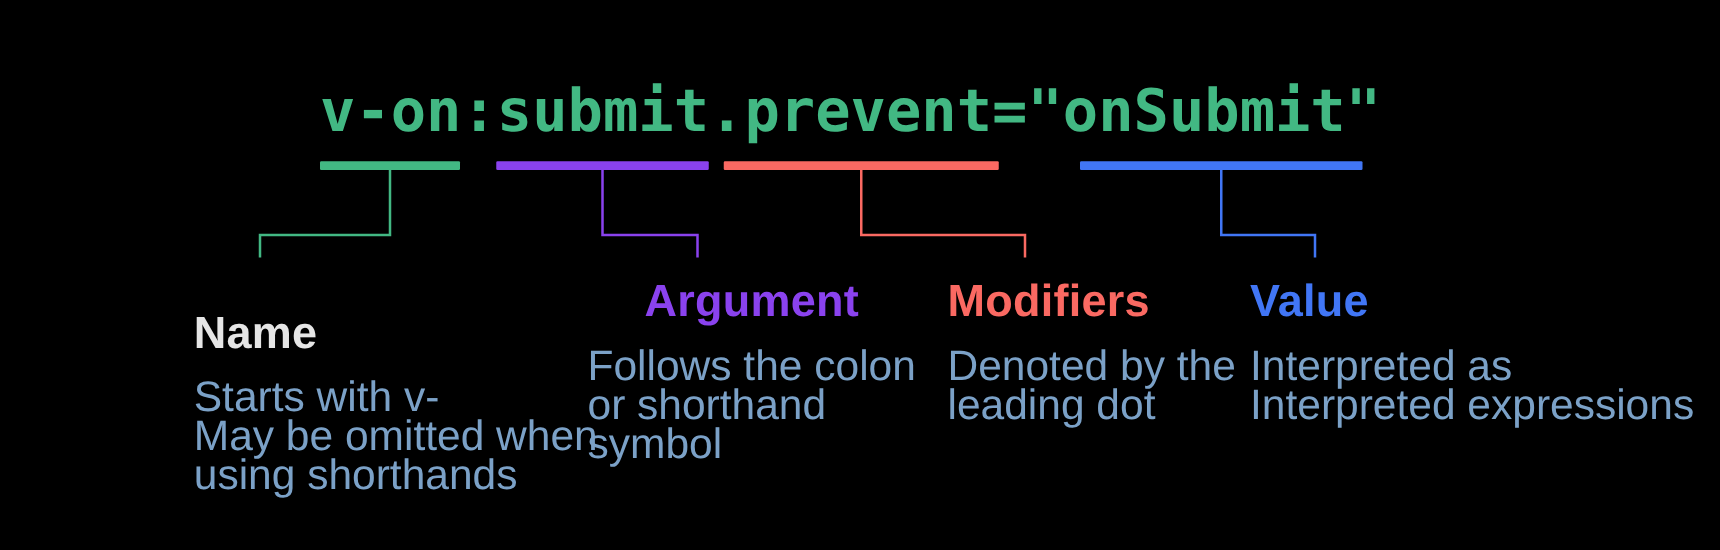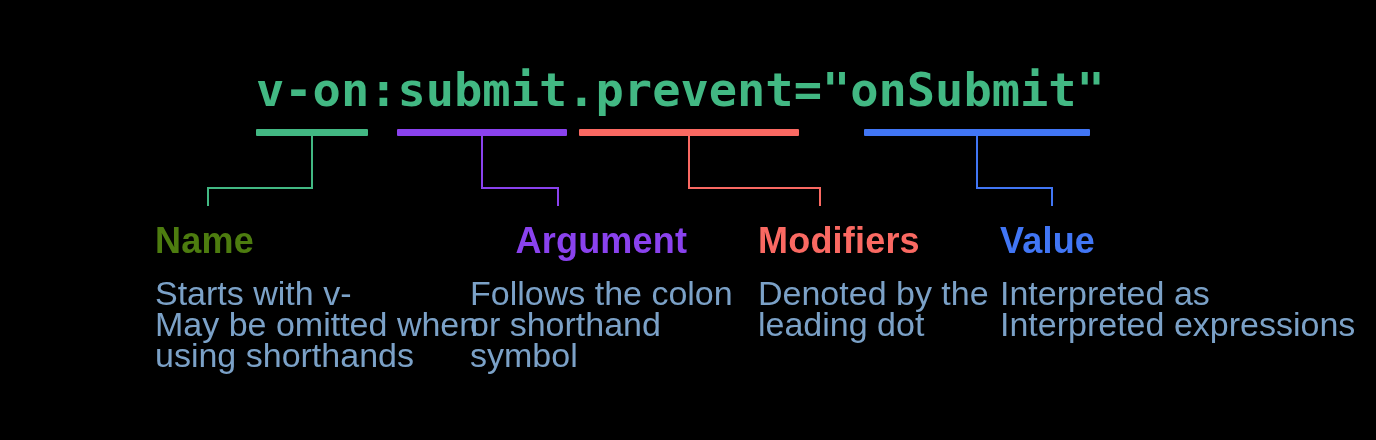--- a/index.html
+++ b/index.html
@@ -47,21 +47,21 @@
   .part-name      { left: 155px; }
   .part-argument  { left: 470px; }
   .part-modifiers { left: 758px; }
   .part-value     { left: 1000px; text-decoration: underline; }
   .part-label {
     font-size: 36px;
     font-weight: 600;
     line-height: 40px;
     letter-spacing: 0.2px;
   }
-  .part-name      .part-label { color: #4d7c0f; }
+  .part-name      .part-label { color: #e5e5e5; margin-top: 25px; }
   .part-argument  .part-label { color: #8a42ee; text-align: center; }
   .part-modifiers .part-label { color: #fa6962; }
   .part-value     .part-label { color: #4176f5; }
   .part-desc {
     margin-top: 17px;
     font-size: 34px;
     line-height: 31px;
     color: #7ba1c7;
     white-space: pre-line;
   }

